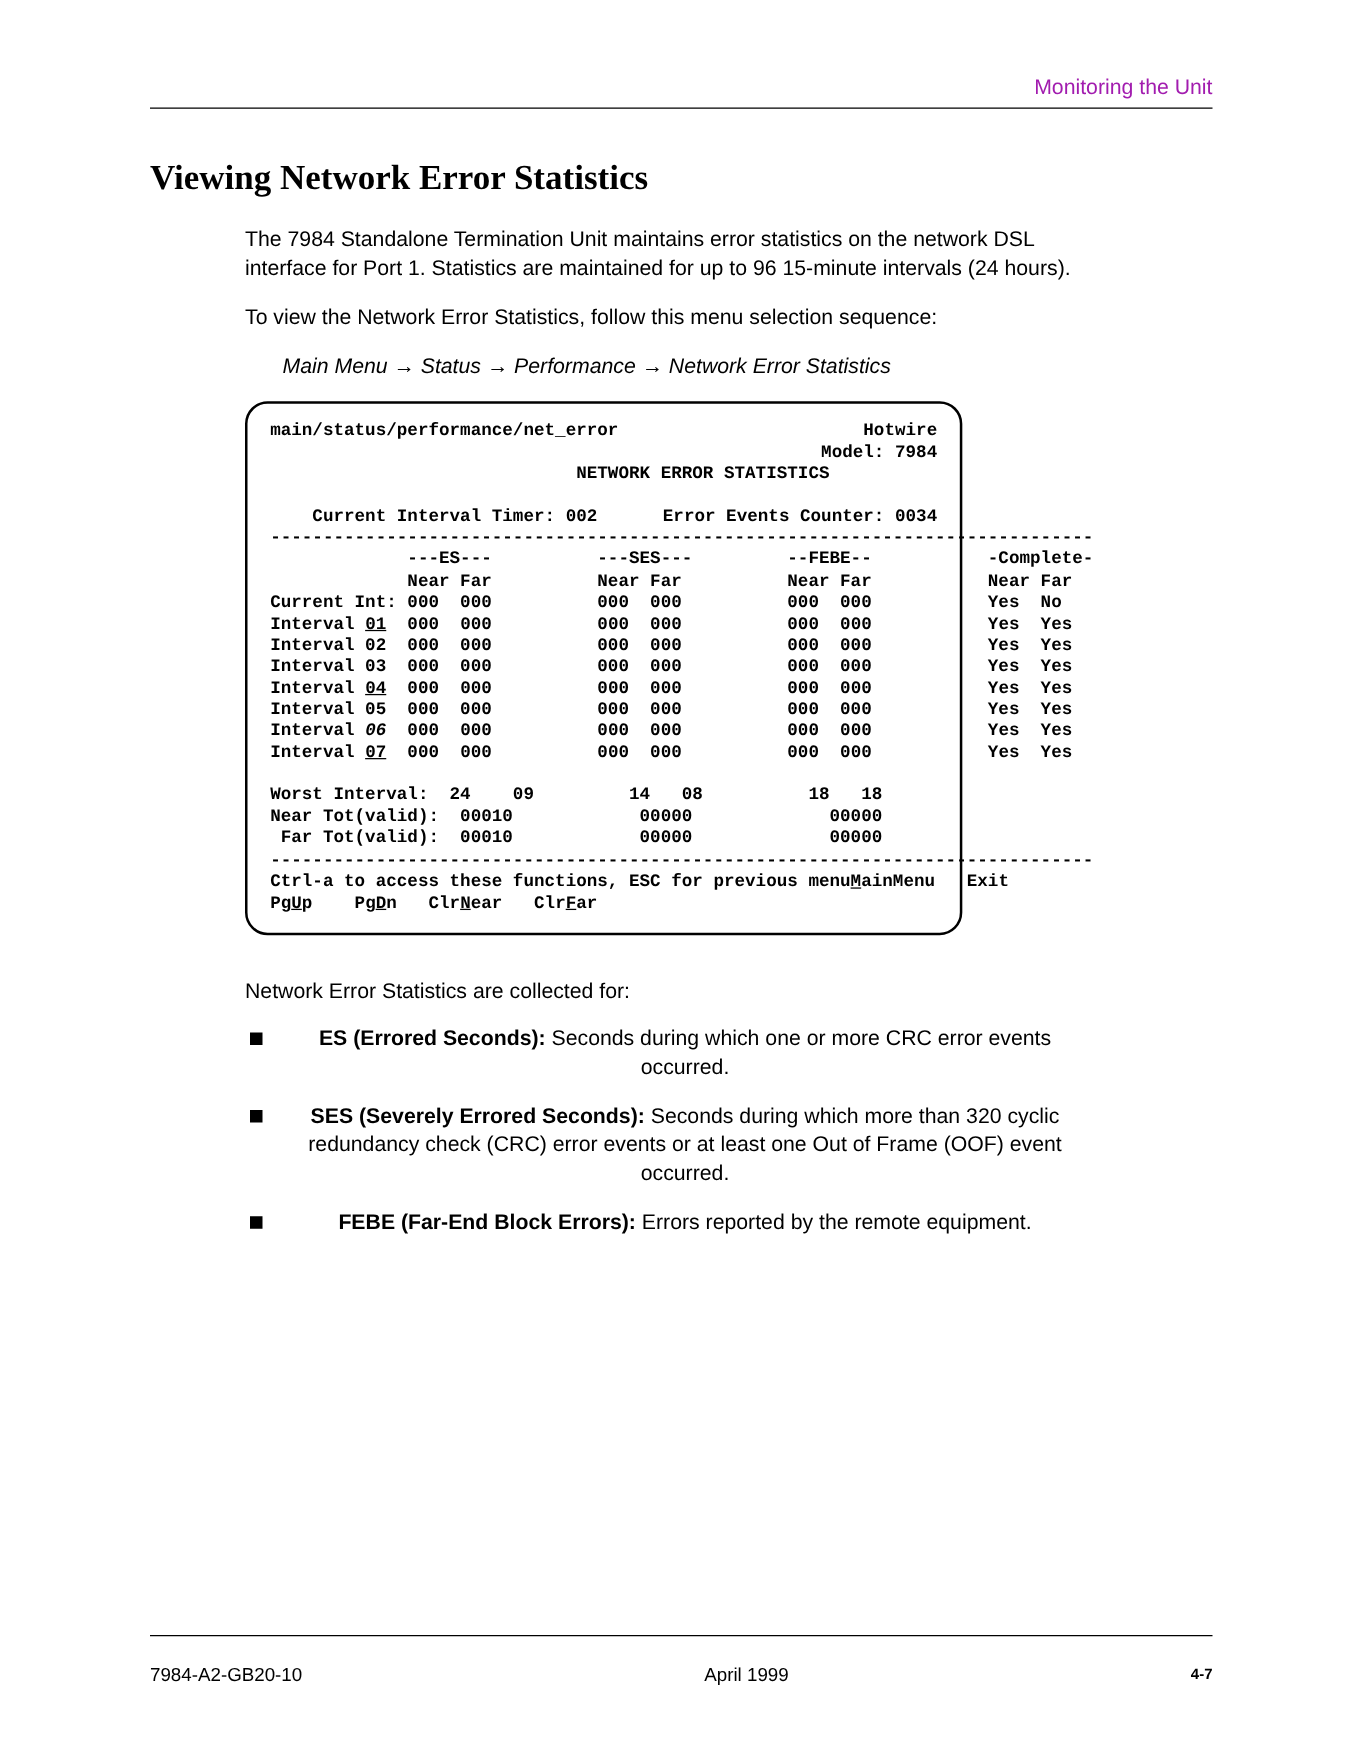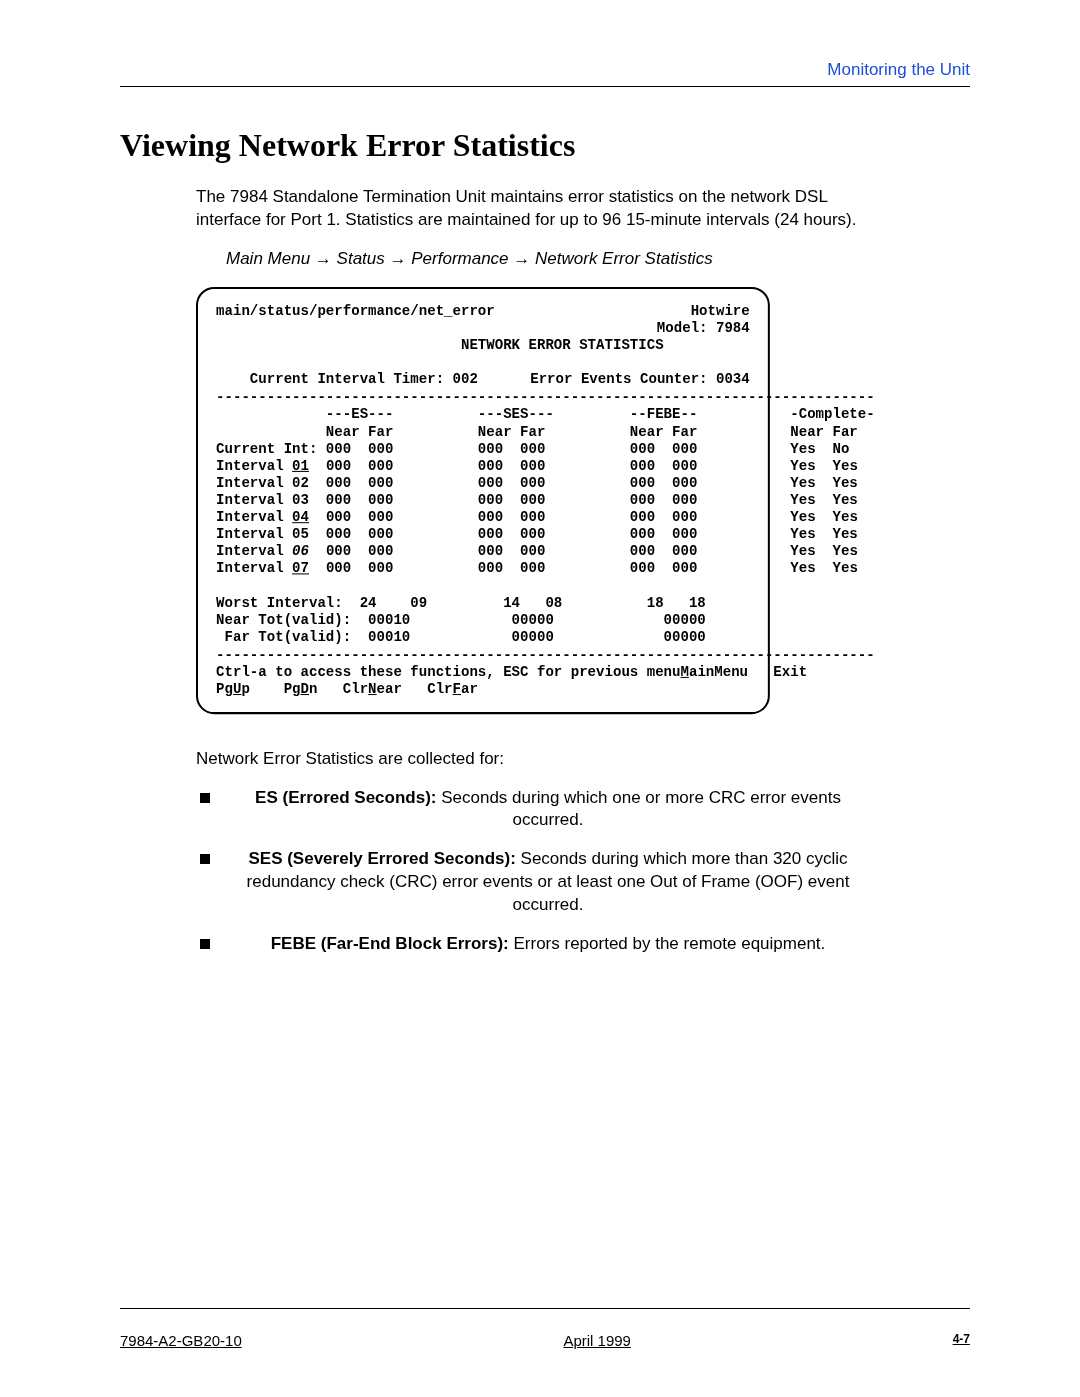--- a/index.html
+++ b/index.html
@@ -13,32 +13,32 @@
     width: 1080px;
     height: 1397px;
     box-sizing: border-box;
     padding: 60px 110px 40px 120px;
     position: relative;
   }
   .header-right {
     text-align: right;
     font-family: Helvetica, Arial, sans-serif;
     font-size: 17px;
-    color: #1d4ed8;
+    color: #a21caf;
     margin-bottom: 6px;
   }
   .header-rule {
     border: none;
     border-top: 1.5px solid #000;
     margin: 0 0 40px 0;
   }
   .heading {
     font-family: "Times New Roman", Times, serif;
     font-weight: bold;
-    font-size: 32px;
+    font-size: 28px;
     margin: 0 0 22px 0;
   }
   .body-text {
     font-family: Helvetica, Arial, sans-serif;
     font-size: 17px;
     line-height: 1.35;
     margin-left: 76px;
     width: 670px;
   }
   .body-text p {
@@ -98,21 +98,20 @@
   }
   .footer {
     position: absolute;
     left: 120px;
     right: 110px;
     bottom: 48px;
     display: flex;
     justify-content: space-between;
     font-family: Helvetica, Arial, sans-serif;
     font-size: 15px;
-    text-decoration: underline;
   }
   .footer-rule {
     position: absolute;
     left: 120px;
     right: 110px;
     bottom: 80px;
     border: none;
     border-top: 1.5px solid #000;
   }
   .footer .pg { font-weight: bold; font-size: 12px; }
@@ -121,20 +120,21 @@
 <body>
 
 <div class="page">
   <div class="header-right">Monitoring the Unit</div>
   <hr class="header-rule">
 
   <h1 class="heading">Viewing Network Error Statistics</h1>
 
   <div class="body-text">
     <p>The 7984 Standalone Termination Unit maintains error statistics on the network DSL interface for Port 1. Statistics are maintained for up to 96 15-minute intervals (24 hours).</p>
+    <p>To view the Network Error Statistics, follow this menu selection sequence:</p>
     <p class="menu-seq">
       <span>Main Menu</span> <span class="arrow">→</span> <span>Status</span> <span class="arrow">→</span> <span>Performance</span> <span class="arrow">→</span> <span>Network Error Statistics</span>
     </p>
 
     <div class="terminal" id="terminal"><div class="row"><span>main/status/performance/net_error</span><span>Hotwire</span></div><div class="row"><span></span><span>Model: 7984</span></div><div>                             NETWORK ERROR STATISTICS</div><div>&nbsp;</div><div class="row"><span>    Current Interval Timer: 002</span><span>Error Events Counter: 0034</span></div><div>------------------------------------------------------------------------------</div><div>             ---ES---          ---SES---         --FEBE--           -Complete-</div><div>             Near Far          Near Far          Near Far           Near Far</div><div>Current Int: 000  000          000  000          000  000           Yes  No</div><div>Interval <u>01</u>  000  000          000  000          000  000           Yes  Yes</div><div>Interval 02  000  000          000  000          000  000           Yes  Yes</div><div>Interval 03  000  000          000  000          000  000           Yes  Yes</div><div>Interval <u>04</u>  000  000          000  000          000  000           Yes  Yes</div><div>Interval 05  000  000          000  000          000  000           Yes  Yes</div><div>Interval <i>06</i>  000  000          000  000          000  000           Yes  Yes</div><div>Interval <u>07</u>  000  000          000  000          000  000           Yes  Yes</div><div>&nbsp;</div><div>Worst Interval:  24    09         14   08          18   18</div><div>Near Tot(valid):  00010            00000             00000</div><div> Far Tot(valid):  00010            00000             00000</div><div>------------------------------------------------------------------------------</div><div class="row"><span>Ctrl-a to access these functions, ESC for previous menu</span><span><u>M</u>ainMenu   Exit</span></div><div>Pg<u>U</u>p    Pg<u>D</u>n   Clr<u>N</u>ear   Clr<u>F</u>ar</div></div>
 
 
     <p>Network Error Statistics are collected for:</p>
 
     <div class="definitions">

